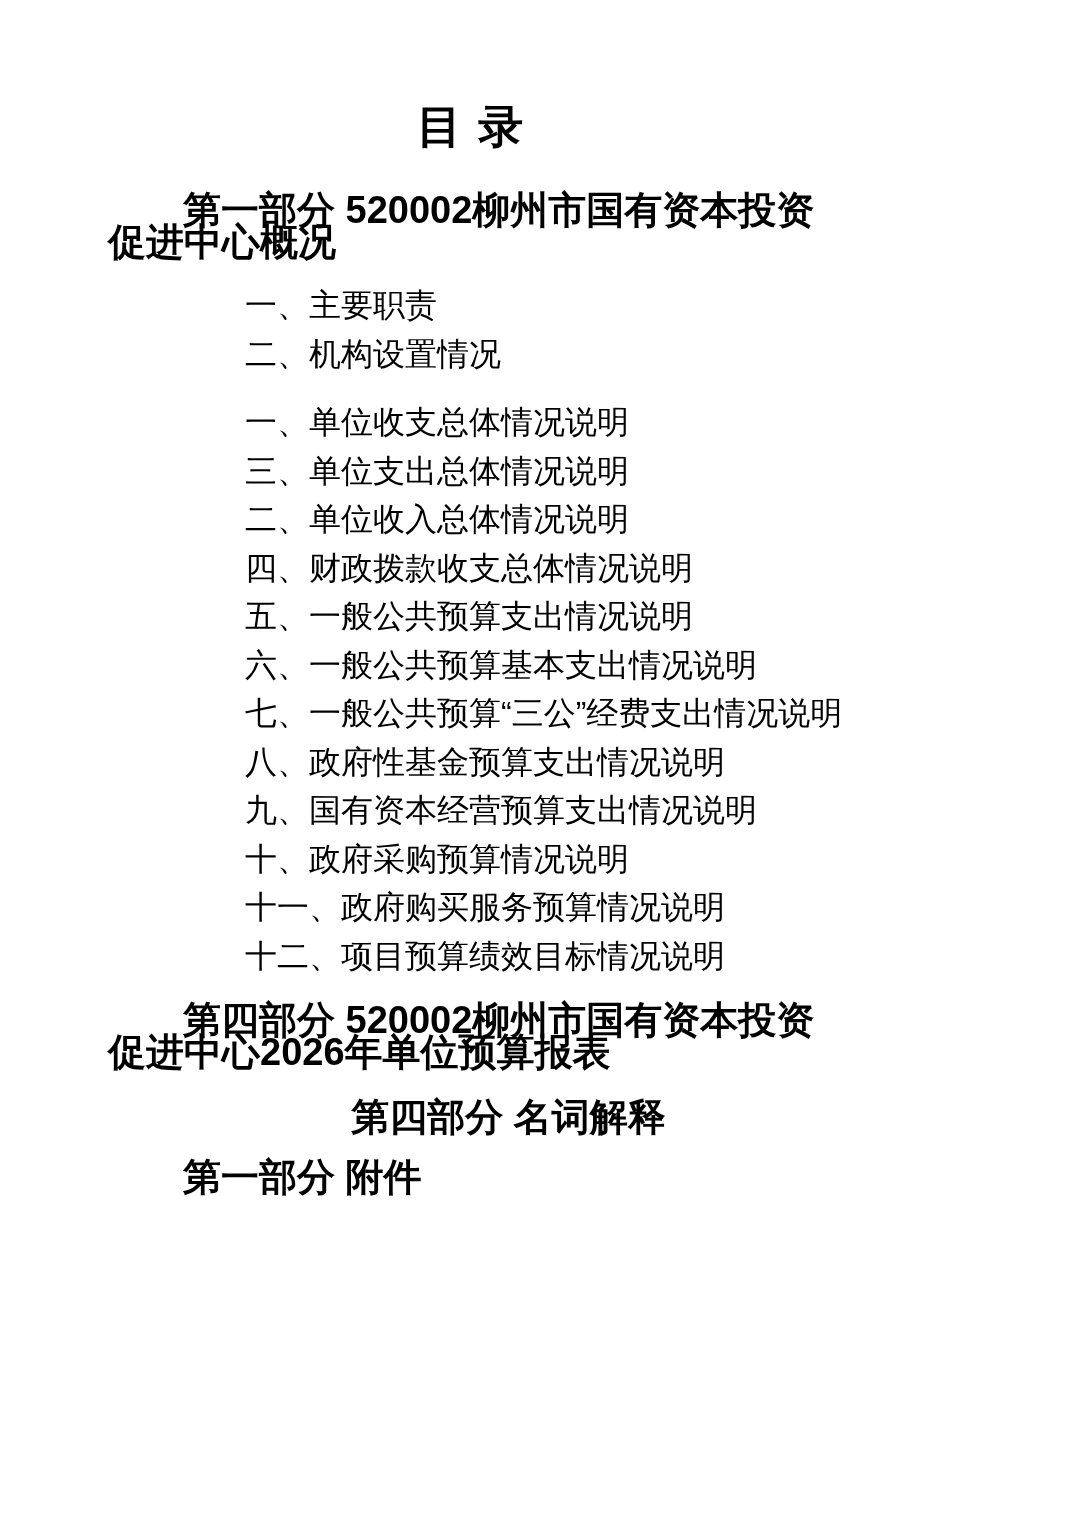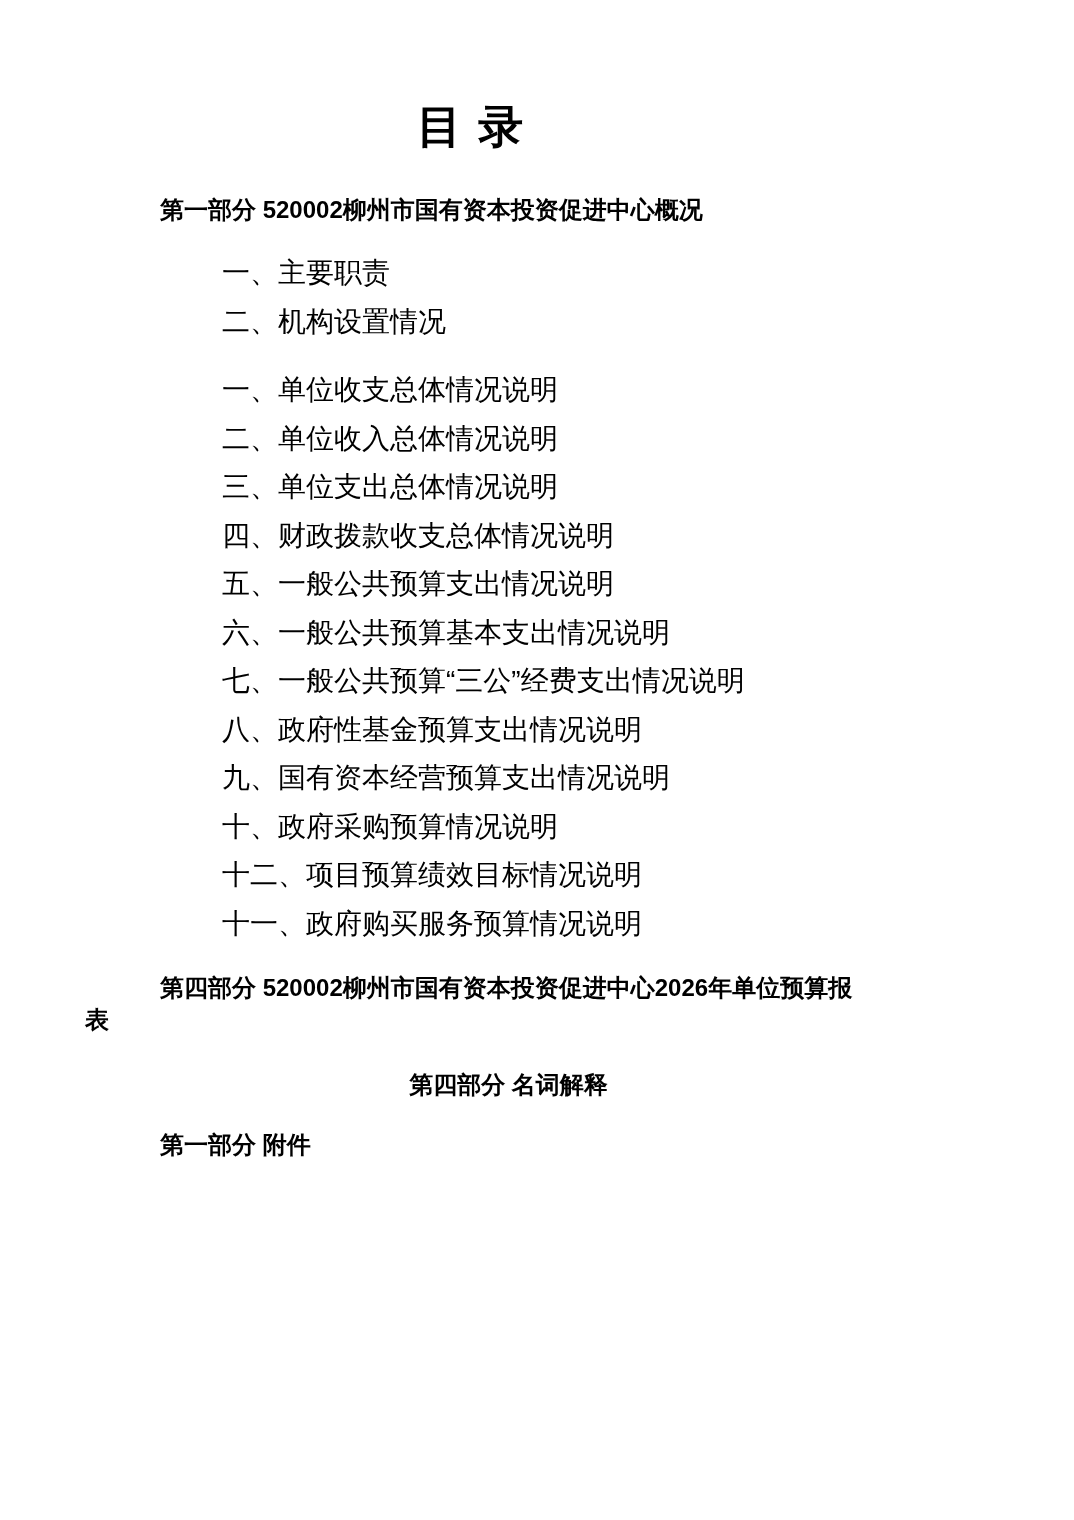--- a/index.html
+++ b/index.html
@@ -6,55 +6,55 @@
     margin: 0;
     padding: 0;
     background: #ffffff;
   }
   .doc {
     position: relative;
     width: 942px;
     height: 1520px;
     background: #ffffff;
     box-sizing: border-box;
-    padding: 0 85px;
+    padding: 0 108px;
     overflow: hidden;
     color: #000000;
     font-family: "Liberation Sans", "DejaVu Sans", sans-serif;
   }
   .doc-title {
     margin: 100px 0 0 0;
     font-size: 45px;
     line-height: 54px;
     font-weight: 700;
     text-align: center;
     letter-spacing: 2px;
   }
   .part-heading {
     margin: 0;
-    font-size: 24px;
+    font-size: 38px;
     line-height: 32px;
     font-weight: 700;
     text-indent: 75px;
     word-break: break-all;
   }
   .ph1 { margin-top: 40px; }
   .ph2 { margin-top: 17px; }
   .ph3 { margin-top: 24px; }
   .ph4 { margin-top: 33px; text-align: center; }
   .ph5 { margin-top: 28px; }
   .toc-items {
     list-style: none;
     margin: 0;
     padding: 0;
   }
   .items-p1 { margin-top: 23px; }
   .items-p2 { margin-top: 20px; }
   .toc-items li {
-    font-size: 28px;
+    font-size: 32px;
     line-height: 48.5px;
     height: 48.5px;
     padding-left: 137px;
     white-space: nowrap;
     font-weight: 400;
   }
 </style>
 </head>
 <body>
 
@@ -65,31 +65,31 @@
   <h2 class="part-heading ph1">第一部分 520002柳州市国有资本投资促进中心概况</h2>
 
   <ul class="toc-items items-p1">
     <li>一、主要职责</li>
     <li>二、机构设置情况</li>
   </ul>
 
 
   <ul class="toc-items items-p2">
     <li>一、单位收支总体情况说明</li>
+    <li>三、单位支出总体情况说明</li>
     <li>二、单位收入总体情况说明</li>
-    <li>三、单位支出总体情况说明</li>
     <li>四、财政拨款收支总体情况说明</li>
     <li>五、一般公共预算支出情况说明</li>
     <li>六、一般公共预算基本支出情况说明</li>
     <li>七、一般公共预算“三公”经费支出情况说明</li>
     <li>八、政府性基金预算支出情况说明</li>
     <li>九、国有资本经营预算支出情况说明</li>
     <li>十、政府采购预算情况说明</li>
+    <li>十一、政府购买服务预算情况说明</li>
     <li>十二、项目预算绩效目标情况说明</li>
-    <li>十一、政府购买服务预算情况说明</li>
   </ul>
 
   <h2 class="part-heading ph3">第四部分 520002柳州市国有资本投资促进中心2026年单位预算报表</h2>
 
   <h2 class="part-heading ph4">第四部分 名词解释</h2>
 
   <h2 class="part-heading ph5">第一部分 附件</h2>
 
 </div>
 

